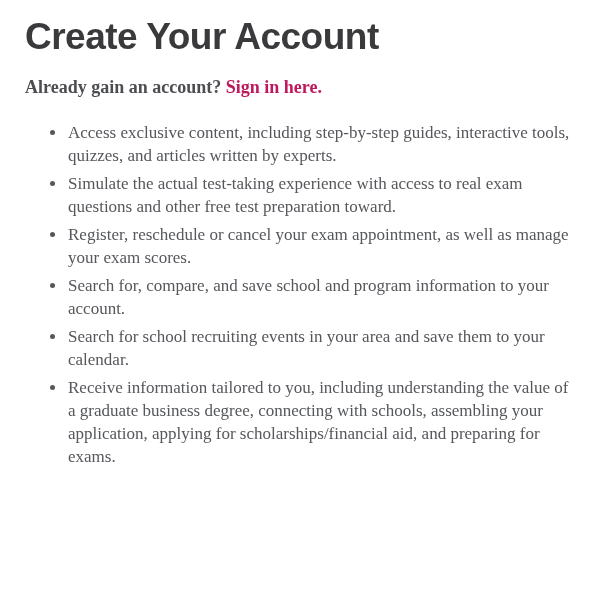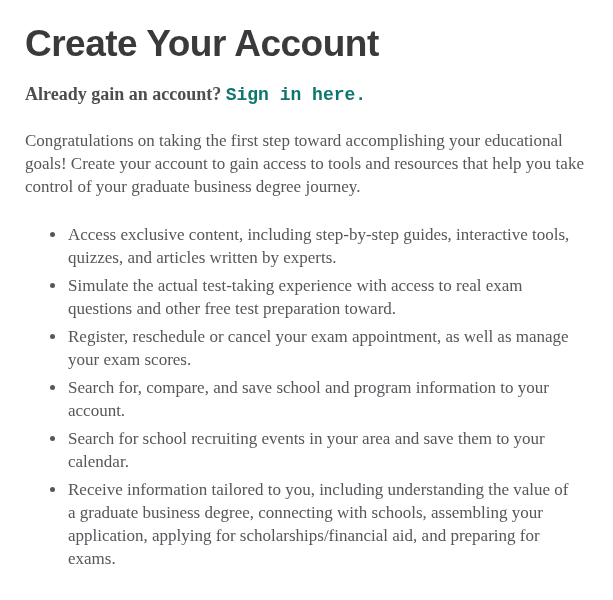--- a/index.html
+++ b/index.html
@@ -7,46 +7,45 @@
     padding: 0;
     background: #ffffff;
     width: 613px;
     height: 600px;
     overflow: hidden;
   }
   .page {
     box-sizing: border-box;
     width: 613px;
     height: 600px;
-    padding: 23px 23px 0 25px;
+    padding: 16px 23px 0 25px;
     font-family: "Liberation Serif", "DejaVu Serif", serif;
     color: #55575b;
   }
   h1.page-title {
     font-family: "Liberation Sans", "DejaVu Sans", sans-serif;
     font-size: 37px;
     line-height: 42px;
     font-weight: 700;
     letter-spacing: -0.5px;
     color: #3a3a3c;
     margin: 0 0 18px 0;
   }
   .signin-row {
     font-size: 18px;
     line-height: 22px;
     font-weight: 700;
     color: #4b4d51;
     margin: 0 0 23px 0;
   }
   .signin-row a {
-    color: #0f766e;
+    color: #be185d;
     font-weight: 700;
     text-decoration: none;
     cursor: pointer;
-    font-family: Liberation Mono, monospace;
   }
   .intro {
     font-size: 17px;
     line-height: 23px;
     margin: 0 0 25px 0;
     color: #55575b;
   }
   .benefits-heading {
     font-size: 17.5px;
     line-height: 22px;
@@ -69,21 +68,20 @@
 </style>
 </head>
 <body>
 
 <div class="page">
 
   <h1 class="page-title">Create Your Account</h1>
 
   <p class="signin-row"><span>Already gain an account?</span> <a href="#">Sign in here.</a></p>
 
-  <p class="intro">Congratulations on taking the first step toward accomplishing your educational goals! Create your account to gain access to tools and resources that help you take control of your graduate business degree journey.</p>
 
 
   <ul class="benefits-list">
     <li>Access exclusive content, including step-by-step guides, interactive tools, quizzes, and articles written by experts.</li>
     <li>Simulate the actual test-taking experience with access to real exam questions and other free test preparation toward.</li>
     <li>Register, reschedule or cancel your exam appointment, as well as manage your exam scores.</li>
     <li>Search for, compare, and save school and program information to your account.</li>
     <li>Search for school recruiting events in your area and save them to your calendar.</li>
     <li>Receive information tailored to you, including understanding the value of a graduate business degree, connecting with schools, assembling your application, applying for scholarships/financial aid, and preparing for exams.</li>
   </ul>

